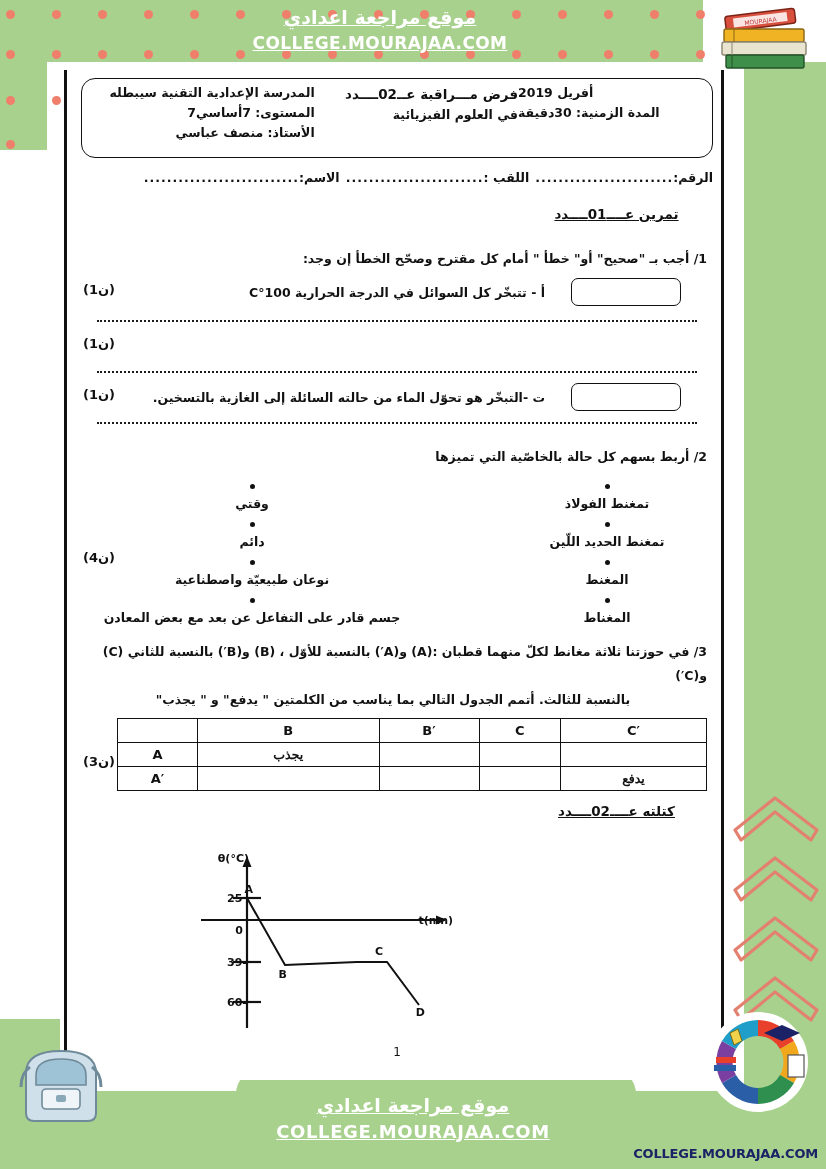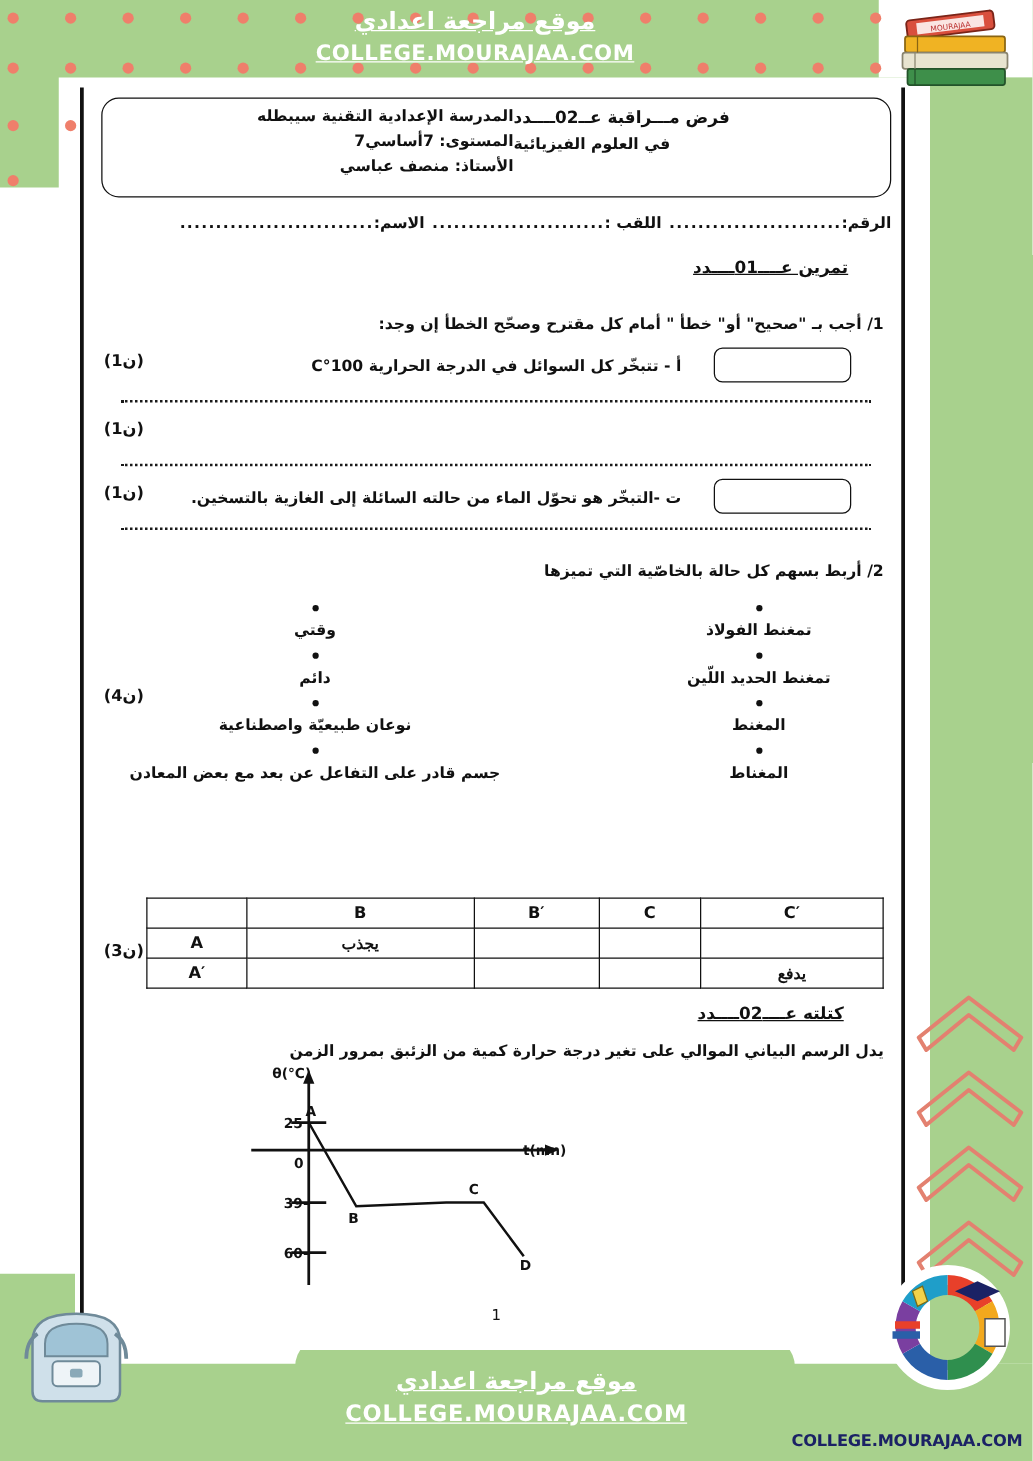--- a/index.html
+++ b/index.html
@@ -90,21 +90,21 @@
     position:absolute;left:14px;top:8px;width:632px;height:80px;
     border:1.6px solid #111;border-radius:14px;box-sizing:border-box;
   }
   .hdr-grid{
     display:flex;flex-direction:row;width:100%;height:100%;
     padding:6px 10px 0 10px;box-sizing:border-box;
     font-family:"DejaVu Sans",sans-serif;font-size:12.5px;font-weight:bold;color:#111;
   }
   .hdr-col{flex:1;}
   .hdr-col.r{flex:1.15;}
-  .hdr-col.c{flex:1.05;text-align:left;padding-top:1px;}
+  .hdr-col.c{flex:1.05;text-align:right;padding-top:1px;}
   .hdr-col.l{flex:.95;text-align:left;direction:rtl;}
   .hdr-line{margin-bottom:5px;white-space:nowrap;}
   .hdr-center-1{font-size:13.5px;letter-spacing:.5px;}
 
   .idline{
     position:absolute;left:14px;top:100px;width:632px;
     font-family:"DejaVu Sans",sans-serif;font-size:12.5px;font-weight:bold;color:#111;
     display:flex;flex-direction:row;gap:6px;align-items:baseline;
   }
   .idfield{display:flex;align-items:baseline;white-space:nowrap;}
@@ -318,20 +318,24 @@
     <span class="ar">موقع مراجعة اعدادي</span>
     <span class="en">COLLEGE.MOURAJAA.COM</span>
   </div>
   <div class="site-corner">COLLEGE.MOURAJAA.COM</div>
 
   <div class="sheet">
    <div class="sheet-inner">
 
     <div class="hdrbox">
       <div class="hdr-grid">
+        <div class="hdr-col l">
+          <div class="hdr-line">أفريل  2019</div>
+          <div class="hdr-line">المدة الزمنية: 30دقيقة</div>
+        </div>
         <div class="hdr-col c">
           <div class="hdr-line hdr-center-1">فرض مـــراقبة عــ02ــــدد</div>
           <div class="hdr-line">في العلوم الفيزيائية</div>
         </div>
         <div class="hdr-col r">
           <div class="hdr-line">المدرسة الإعدادية التقنية  سيبطله</div>
           <div class="hdr-line">المستوى: 7أساسي7</div>
           <div class="hdr-line">الأستاذ: منصف عباسي</div>
         </div>
       </div>
@@ -411,20 +415,24 @@
           <span class="bul"></span>
           <span>المغناط</span>
         </div>
         <div class="m-left">
           <span class="bul"></span>
           <span>جسم قادر على التفاعل عن بعد مع بعض المعادن</span>
         </div>
       </div>
     </div>
 
+    <div class="q q3">
+      <span>3/  في حوزتنا ثلاثة مغانط لكلّ منهما قطبان :(A) و(A′) بالنسبة للأوّل ، (B) و(B′) بالنسبة للثاني   (C) و(C′)</span>
+      <span class="l2">بالنسبة للثالث. أتمم الجدول التالي بما يناسب من الكلمتين " يدفع" و " يجذب"</span>
+    </div>
     <div class="mark mk5">(3ن)</div>
 
     <table class="tbl">
       <colgroup>
             <col class="c0">
             <col>
             <col>
             <col>
             <col>
           </colgroup>
@@ -447,21 +455,20 @@
           <td>A′</td>
           <td class="cell-ar"></td>
           <td class="cell-ar"></td>
           <td class="cell-ar"></td>
           <td class="cell-ar">يدفع</td>
         </tr>
       </tbody>
     </table>
 
     <div class="exheader ex2">كتلته عــــ02ــــدد</div>
-    <div class="ex2text">يدل الرسم البياني الموالي على تغير درجة حرارة كمية من الزئبق بمرور الزمن</div>
 
     <svg class="graph" viewBox="0 0 310 185">
 
       <line x1="60" y1="14" x2="60" y2="178" stroke="#111" stroke-width="2.2"></line>
       <polygon points="60,6 55.5,17 64.5,17" fill="#111"></polygon>
 
       <line x1="14" y1="70" x2="252" y2="70" stroke="#111" stroke-width="2.2"></line>
       <polygon points="260,70 249,65.5 249,74.5" fill="#111"></polygon>
 
       <line x1="46" y1="48" x2="74" y2="48" stroke="#111" stroke-width="2.2"></line>

